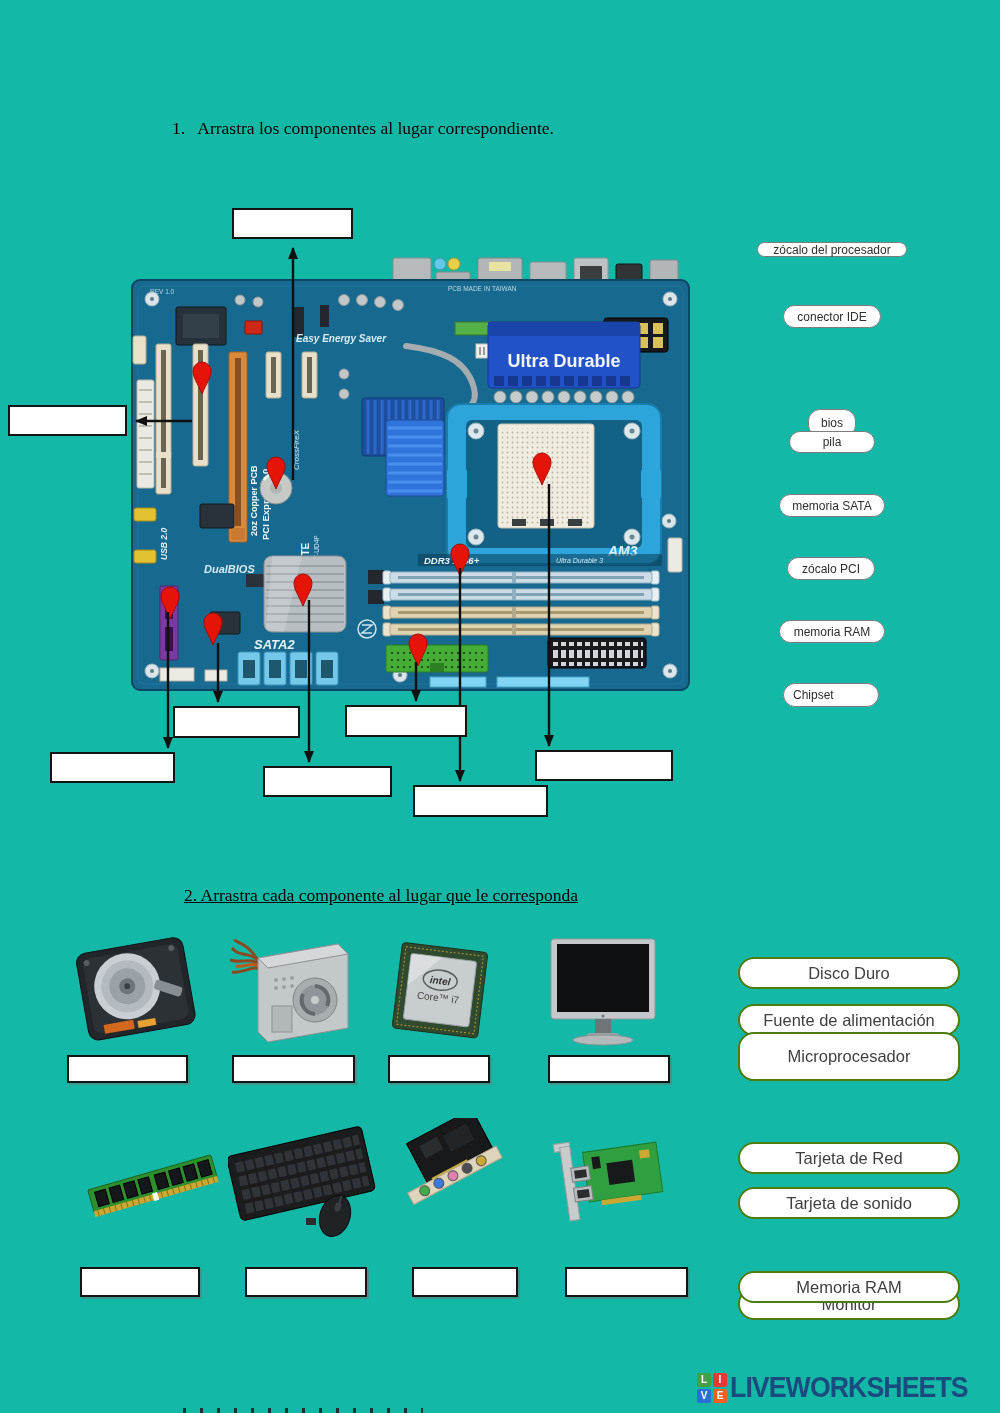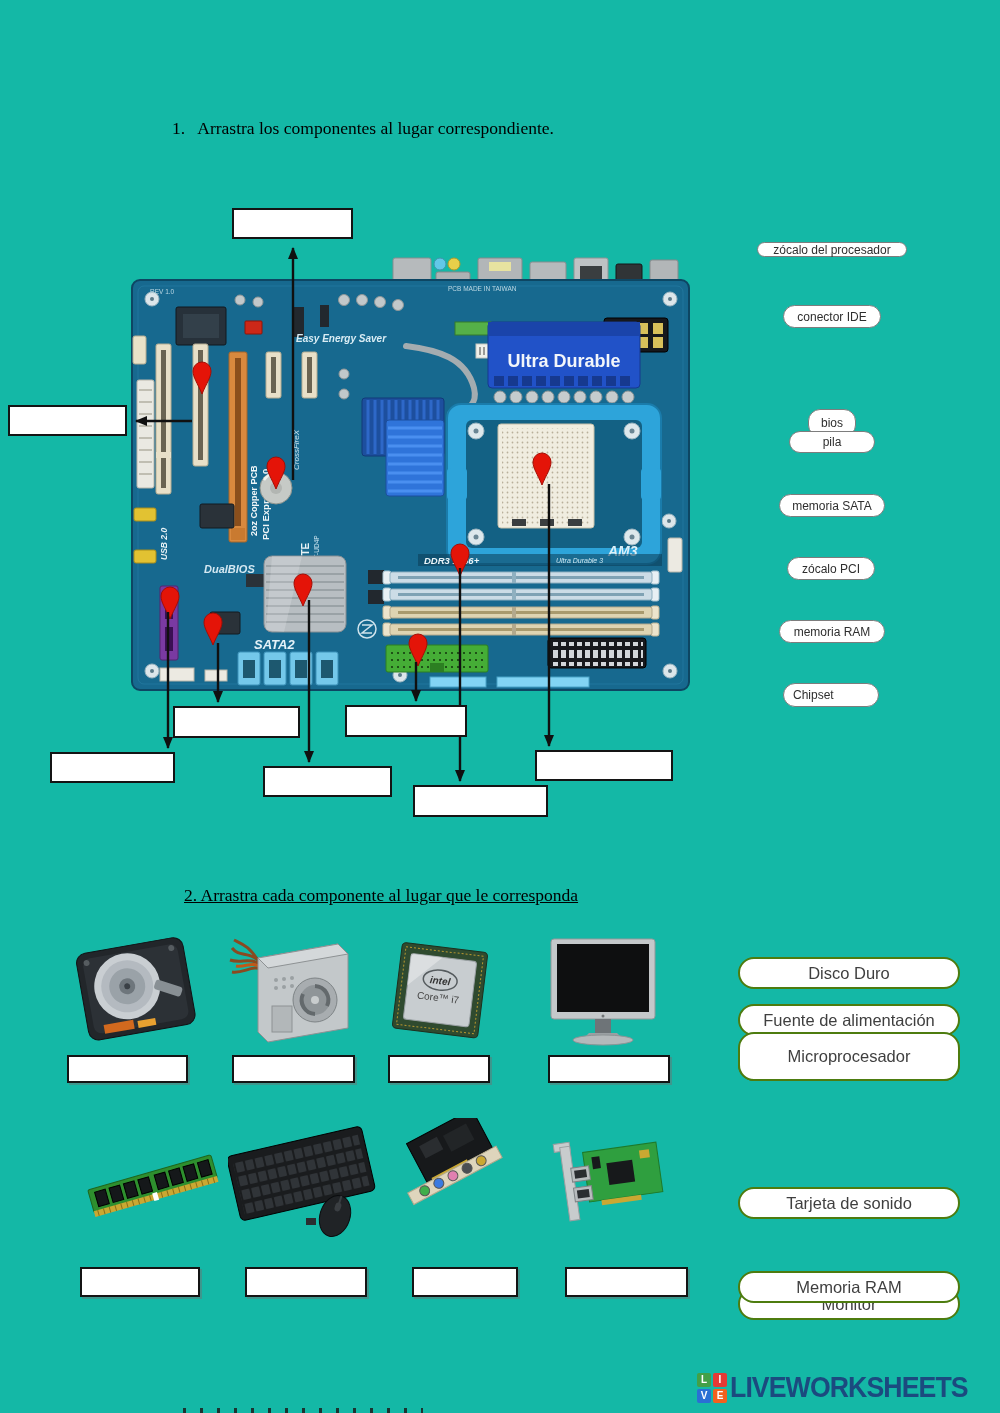--- a/index.html
+++ b/index.html
@@ -465,20 +465,21 @@
   <div class="dropbox2" style="left:548px;top:1055px;width:122px;height:28px;"></div>
   <div class="dropbox2" style="left:80px;top:1267px;width:120px;height:30px;"></div>
   <div class="dropbox2" style="left:245px;top:1267px;width:122px;height:30px;"></div>
   <div class="dropbox2" style="left:412px;top:1267px;width:106px;height:30px;"></div>
   <div class="dropbox2" style="left:565px;top:1267px;width:123px;height:30px;"></div>
 
   <div class="pill2" style="left:738px;top:957px;width:222px;height:32px;">Disco Duro</div>
   <div class="pill2" style="left:738px;top:1004px;width:222px;height:32px;">Fuente de alimentación</div>
   <div class="pill2" style="left:738px;top:1049px;width:222px;height:32px;">Raton y Teclado</div>
   <div class="pill2" style="left:738px;top:1032px;width:222px;height:49px;">Microprocesador</div>
+  <div class="pill2" style="left:738px;top:1142px;width:222px;height:32px;">Tarjeta de Red</div>
   <div class="pill2" style="left:738px;top:1187px;width:222px;height:32px;">Tarjeta de sonido</div>
   <div class="pill2" style="left:738px;top:1288px;width:222px;height:32px;">Monitor</div>
   <div class="pill2" style="left:738px;top:1271px;width:222px;height:32px;">Memoria RAM</div>
 
   <div id="logo">
     <div class="tiles">
       <div class="tile" style="background:#43a047;">L</div>
       <div class="tile" style="background:#e53935;">I</div>
       <div class="tile" style="background:#2a6fd4;">V</div>
       <div class="tile" style="background:#f4611e;">E</div>

